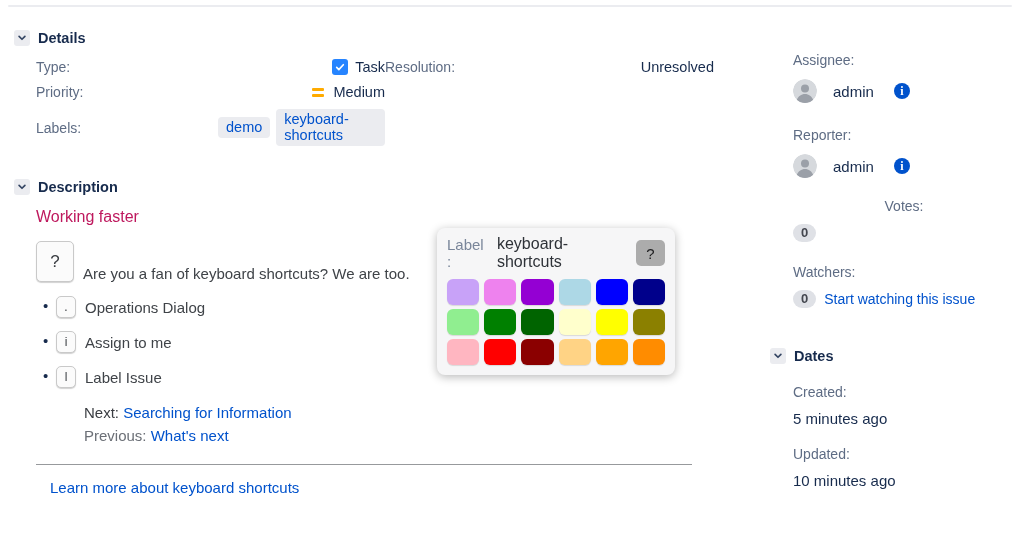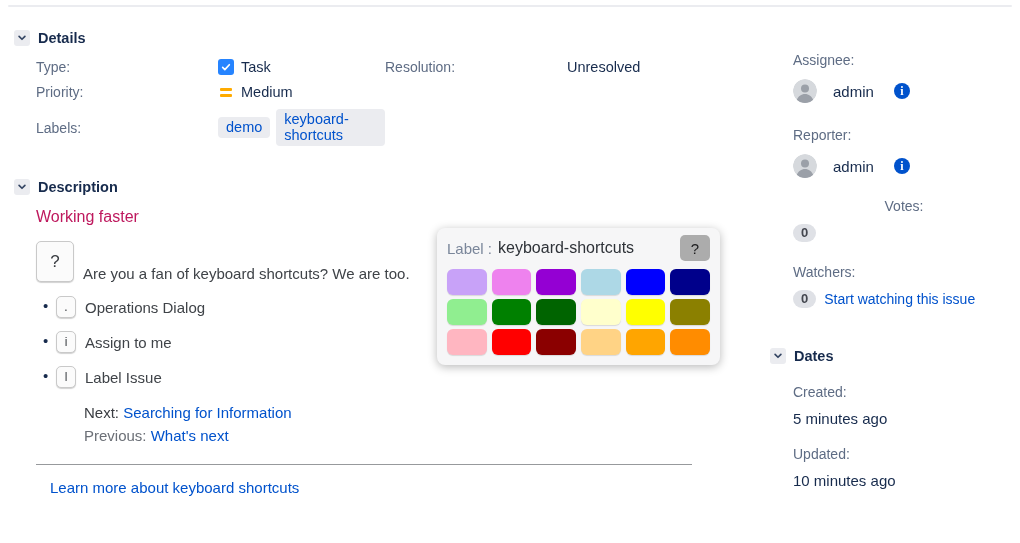--- a/index.html
+++ b/index.html
@@ -13,21 +13,21 @@
   #top-divider { position:absolute; top:5px; left:8px; right:8px; height:2px; background:#EBECF0; border-radius:2px; }
 
   
   .section-head { display:flex; align-items:center; gap:8px; font-weight:bold; font-size:14.5px; color:#172B4D; }
   .chev-btn { width:16px; height:16px; background:#EBECF0; border-radius:3px; display:flex; align-items:center; justify-content:center; cursor:pointer; flex:0 0 auto; }
 
   
   #details { position:absolute; left:14px; top:30px; width:700px; }
   .details-grid { margin:13px 0 0 22px; display:grid; grid-template-columns:182px 167px 182px 1fr; row-gap:9px; align-items:center; font-size:14px; }
   .fld-label { color:#5E6C84; }
-  .fld-value { color:#172B4D; font-size:14.5px; display:flex; align-items:center; gap:7px; }
+  .fld-value { color:#172B4D; font-size:14.5px; display:flex; align-items:center; gap:7px;justify-content:flex-end; }
   .task-icon { width:16px; height:16px; background:#2684FF; border-radius:3px; display:flex; align-items:center; justify-content:center; flex:0 0 auto; }
   .prio-icon { width:16px; height:16px; display:flex; flex-direction:column; align-items:center; justify-content:center; gap:3px; flex:0 0 auto; }
   .prio-icon i { display:block; width:12px; height:3px; background:#FFAB00; border-radius:1px; }
   .pill { background:#EBECF0; color:#0052CC; padding:2px 8px 3px; border-radius:4px; font-size:14.5px; cursor:pointer; }
 
   
   #description { position:absolute; left:14px; top:179px; width:688px; }
   .subheading { margin:13px 0 0 22px; font-weight:normal; font-size:16px; color:#be185d; }
   .par { margin:15px 0 0 22px; font-size:15px; color:#3f4348; }
   .line1 { display:flex; align-items:flex-end; gap:9px; }
@@ -41,21 +41,21 @@
   .kb-list li { display:flex; align-items:center; gap:9px; margin-bottom:13px; font-size:15px; color:#3f4348; padding-left:20px; position:relative; }
   .kb-list li::before { content:"•"; position:absolute; left:7px; top:1px; color:#172B4D; font-size:15px; }
   .nav-lines { margin:2px 0 0 70px; font-size:15px; line-height:23px; }
   .nav-label-dark { color:#3a3d42; }
   .nav-label-gray { color:#6b6f76; }
   a.link, .link { color:#0052CC; text-decoration:none; cursor:pointer; }
   .rule { margin:17px 0 0 22px; width:656px; border:none; border-top:1px solid #97999c; height:0; }
   .learn { margin:14px 0 0 36px; font-size:15px; }
 
   
-  #label-popup { position:absolute; left:437px; top:228px; width:283px;
+  #label-popup { position:absolute; left:437px; top:228px; width:238px;
     background:#f6f6f7; border-radius:8px; padding:7px 10px 10px;
     box-shadow:0 2px 10px rgba(0,0,0,0.28); }
   .popup-head { display:flex; align-items:center; gap:6px; }
   .popup-label { color:#7A869A; font-size:15px; }
   .popup-value { color:#2e3238; font-size:16px; }
   .help-btn { margin-left:auto; width:30px; height:26px; background:#acacac; border-radius:5px;
     display:flex; align-items:center; justify-content:center; font-size:15px; color:#1d1d1f; cursor:pointer; }
   .swatches { margin-top:8px; display:grid; grid-template-columns:repeat(6,1fr); gap:4px 5px; }
   .swatch { height:26px; border-radius:6px; cursor:pointer; box-shadow:0 1px 1px rgba(0,0,0,0.12); }
 

